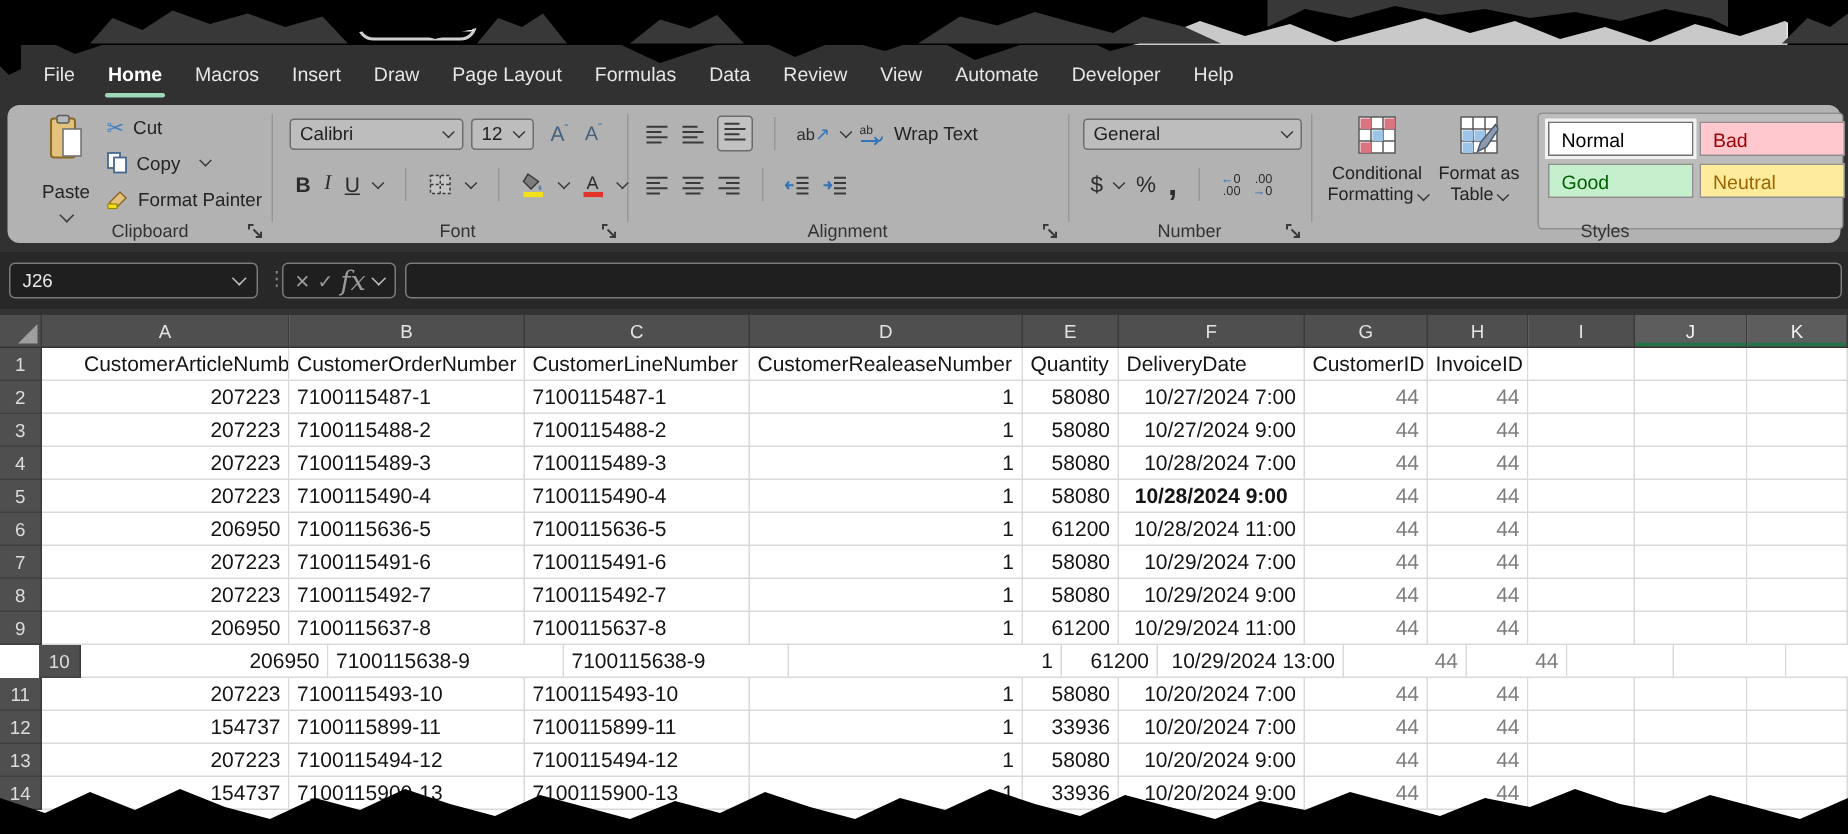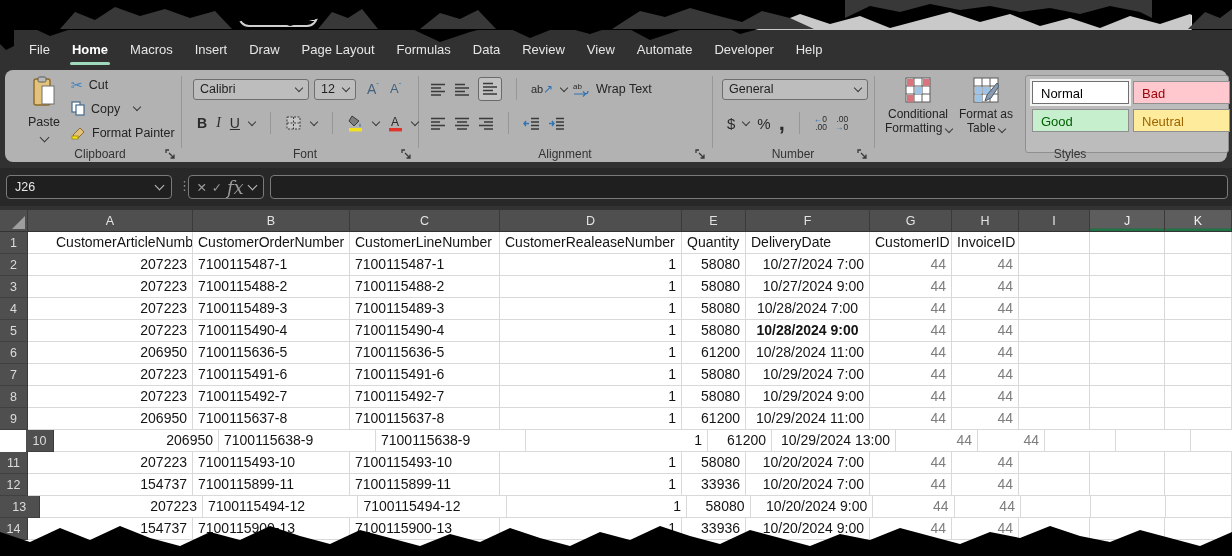--- a/index.html
+++ b/index.html
@@ -123,21 +123,21 @@
   <div class="gsep" style="left:413px"></div>
   <div class="gsep" style="left:707px"></div>
   <div class="gsep" style="left:869px"></div>
 
   <div id="paste-btn">
     <svg width="24" height="32" viewBox="0 0 24 32">
       <rect x="2" y="3" width="16" height="26" rx="2" fill="#E3C27E" stroke="#8D6A24" stroke-width="1.4"></rect>
       <rect x="6" y="1" width="8" height="5" rx="1.5" fill="#b9b9b9" stroke="#5c5c5c"></rect>
       <rect x="10" y="10" width="12" height="18" fill="#fff" stroke="#6e6e6e"></rect>
     </svg>
-    <span class="mini-label" style="margin-top:7px">Paste</span>
+    <span class="mini-label" style="margin-top:13px">Paste</span>
     <span class="chev" style="margin-top:5px"></span>
   </div>
   <div id="cc-col">
     <div class="cc-row">
       <span style="color:#3E7FC1;font-size:14px;line-height:14px;">✂</span>
       <span class="mini-label">Cut</span>
     </div>
     <div class="cc-row">
       <svg width="14" height="15" viewBox="0 0 14 15">
         <rect x="1" y="1" width="8" height="10" fill="#fff" stroke="#44698C" stroke-width="1.2"></rect>
@@ -381,21 +381,21 @@
       <div class="cell" style="width: 75px;"></div>
       <div class="cell" style="width: 67px;"></div>
     </div>
     <div class="grow" style="top: 92px;">
       <div class="rnum" style="width: 28px;">4</div>
       <div class="cell" style="width: 165px; text-align: right;">207223</div>
       <div class="cell" style="width: 157px; text-align: left;">7100115489-3</div>
       <div class="cell" style="width: 150px; text-align: left;">7100115489-3</div>
       <div class="cell" style="width: 182px; text-align: right;">1</div>
       <div class="cell" style="width: 64px; text-align: right;">58080</div>
-      <div class="cell" style="width: 124px; text-align: center;">10/28/2024 7:00</div>
+      <div class="cell" style="width: 124px; text-align: right;">10/28/2024 7:00</div>
       <div class="cell muted" style="width: 82px; text-align: right;">44</div>
       <div class="cell muted" style="width: 67px; text-align: right;">44</div>
       <div class="cell" style="width: 71px;"></div>
       <div class="cell" style="width: 75px;"></div>
       <div class="cell" style="width: 67px;"></div>
     </div>
     <div class="grow" style="top: 114px;">
       <div class="rnum" style="width: 28px;">5</div>
       <div class="cell" style="width: 165px; text-align: right;">207223</div>
       <div class="cell" style="width: 157px; text-align: left;">7100115490-4</div>
@@ -501,21 +501,21 @@
       <div class="cell" style="width: 182px; text-align: right;">1</div>
       <div class="cell" style="width: 64px; text-align: right;">33936</div>
       <div class="cell" style="width: 124px; text-align: right;">10/20/2024 7:00</div>
       <div class="cell muted" style="width: 82px; text-align: right;">44</div>
       <div class="cell muted" style="width: 67px; text-align: right;">44</div>
       <div class="cell" style="width: 71px;"></div>
       <div class="cell" style="width: 75px;"></div>
       <div class="cell" style="width: 67px;"></div>
     </div>
     <div class="grow" style="top: 290px;">
-      <div class="rnum" style="width: 40px;">13</div>
+      <div class="rnum" style="width: 28px;">13</div>
       <div class="cell" style="width: 165px; text-align: right;">207223</div>
       <div class="cell" style="width: 157px; text-align: left;">7100115494-12</div>
       <div class="cell" style="width: 150px; text-align: left;">7100115494-12</div>
       <div class="cell" style="width: 182px; text-align: right;">1</div>
       <div class="cell" style="width: 64px; text-align: right;">58080</div>
       <div class="cell" style="width: 124px; text-align: right;">10/20/2024 9:00</div>
       <div class="cell muted" style="width: 82px; text-align: right;">44</div>
       <div class="cell muted" style="width: 67px; text-align: right;">44</div>
       <div class="cell" style="width: 71px;"></div>
       <div class="cell" style="width: 75px;"></div>

